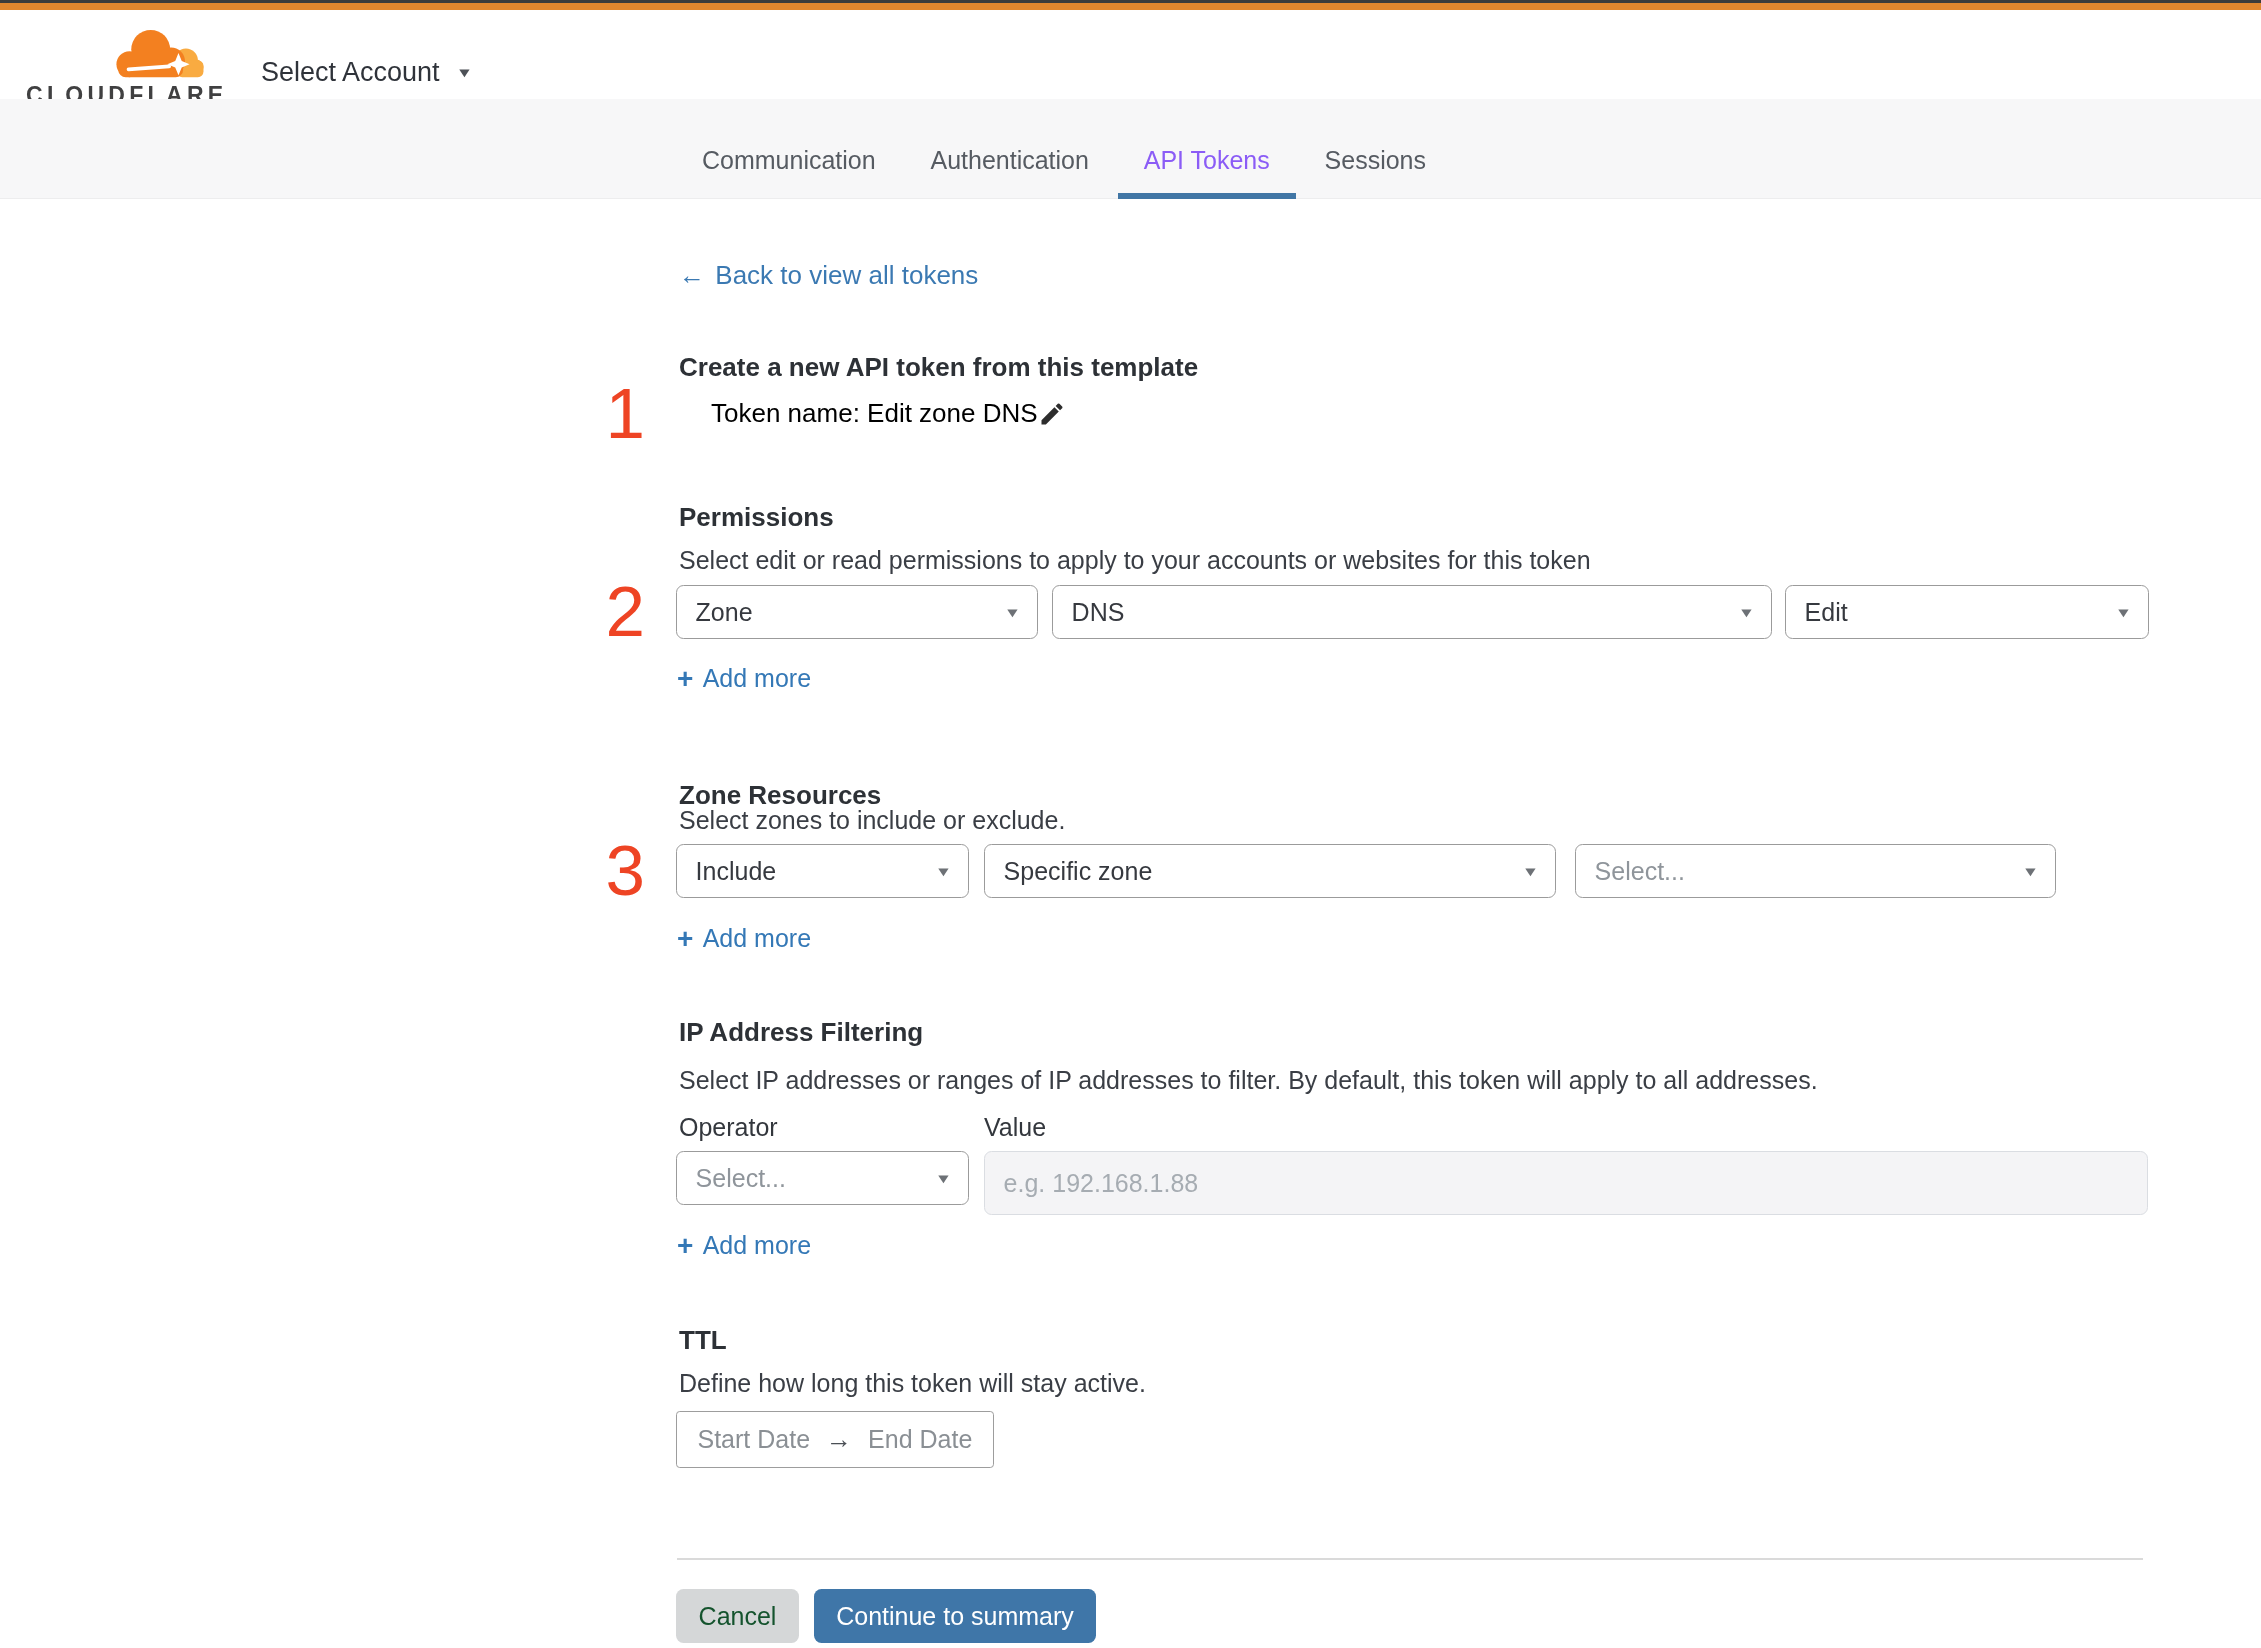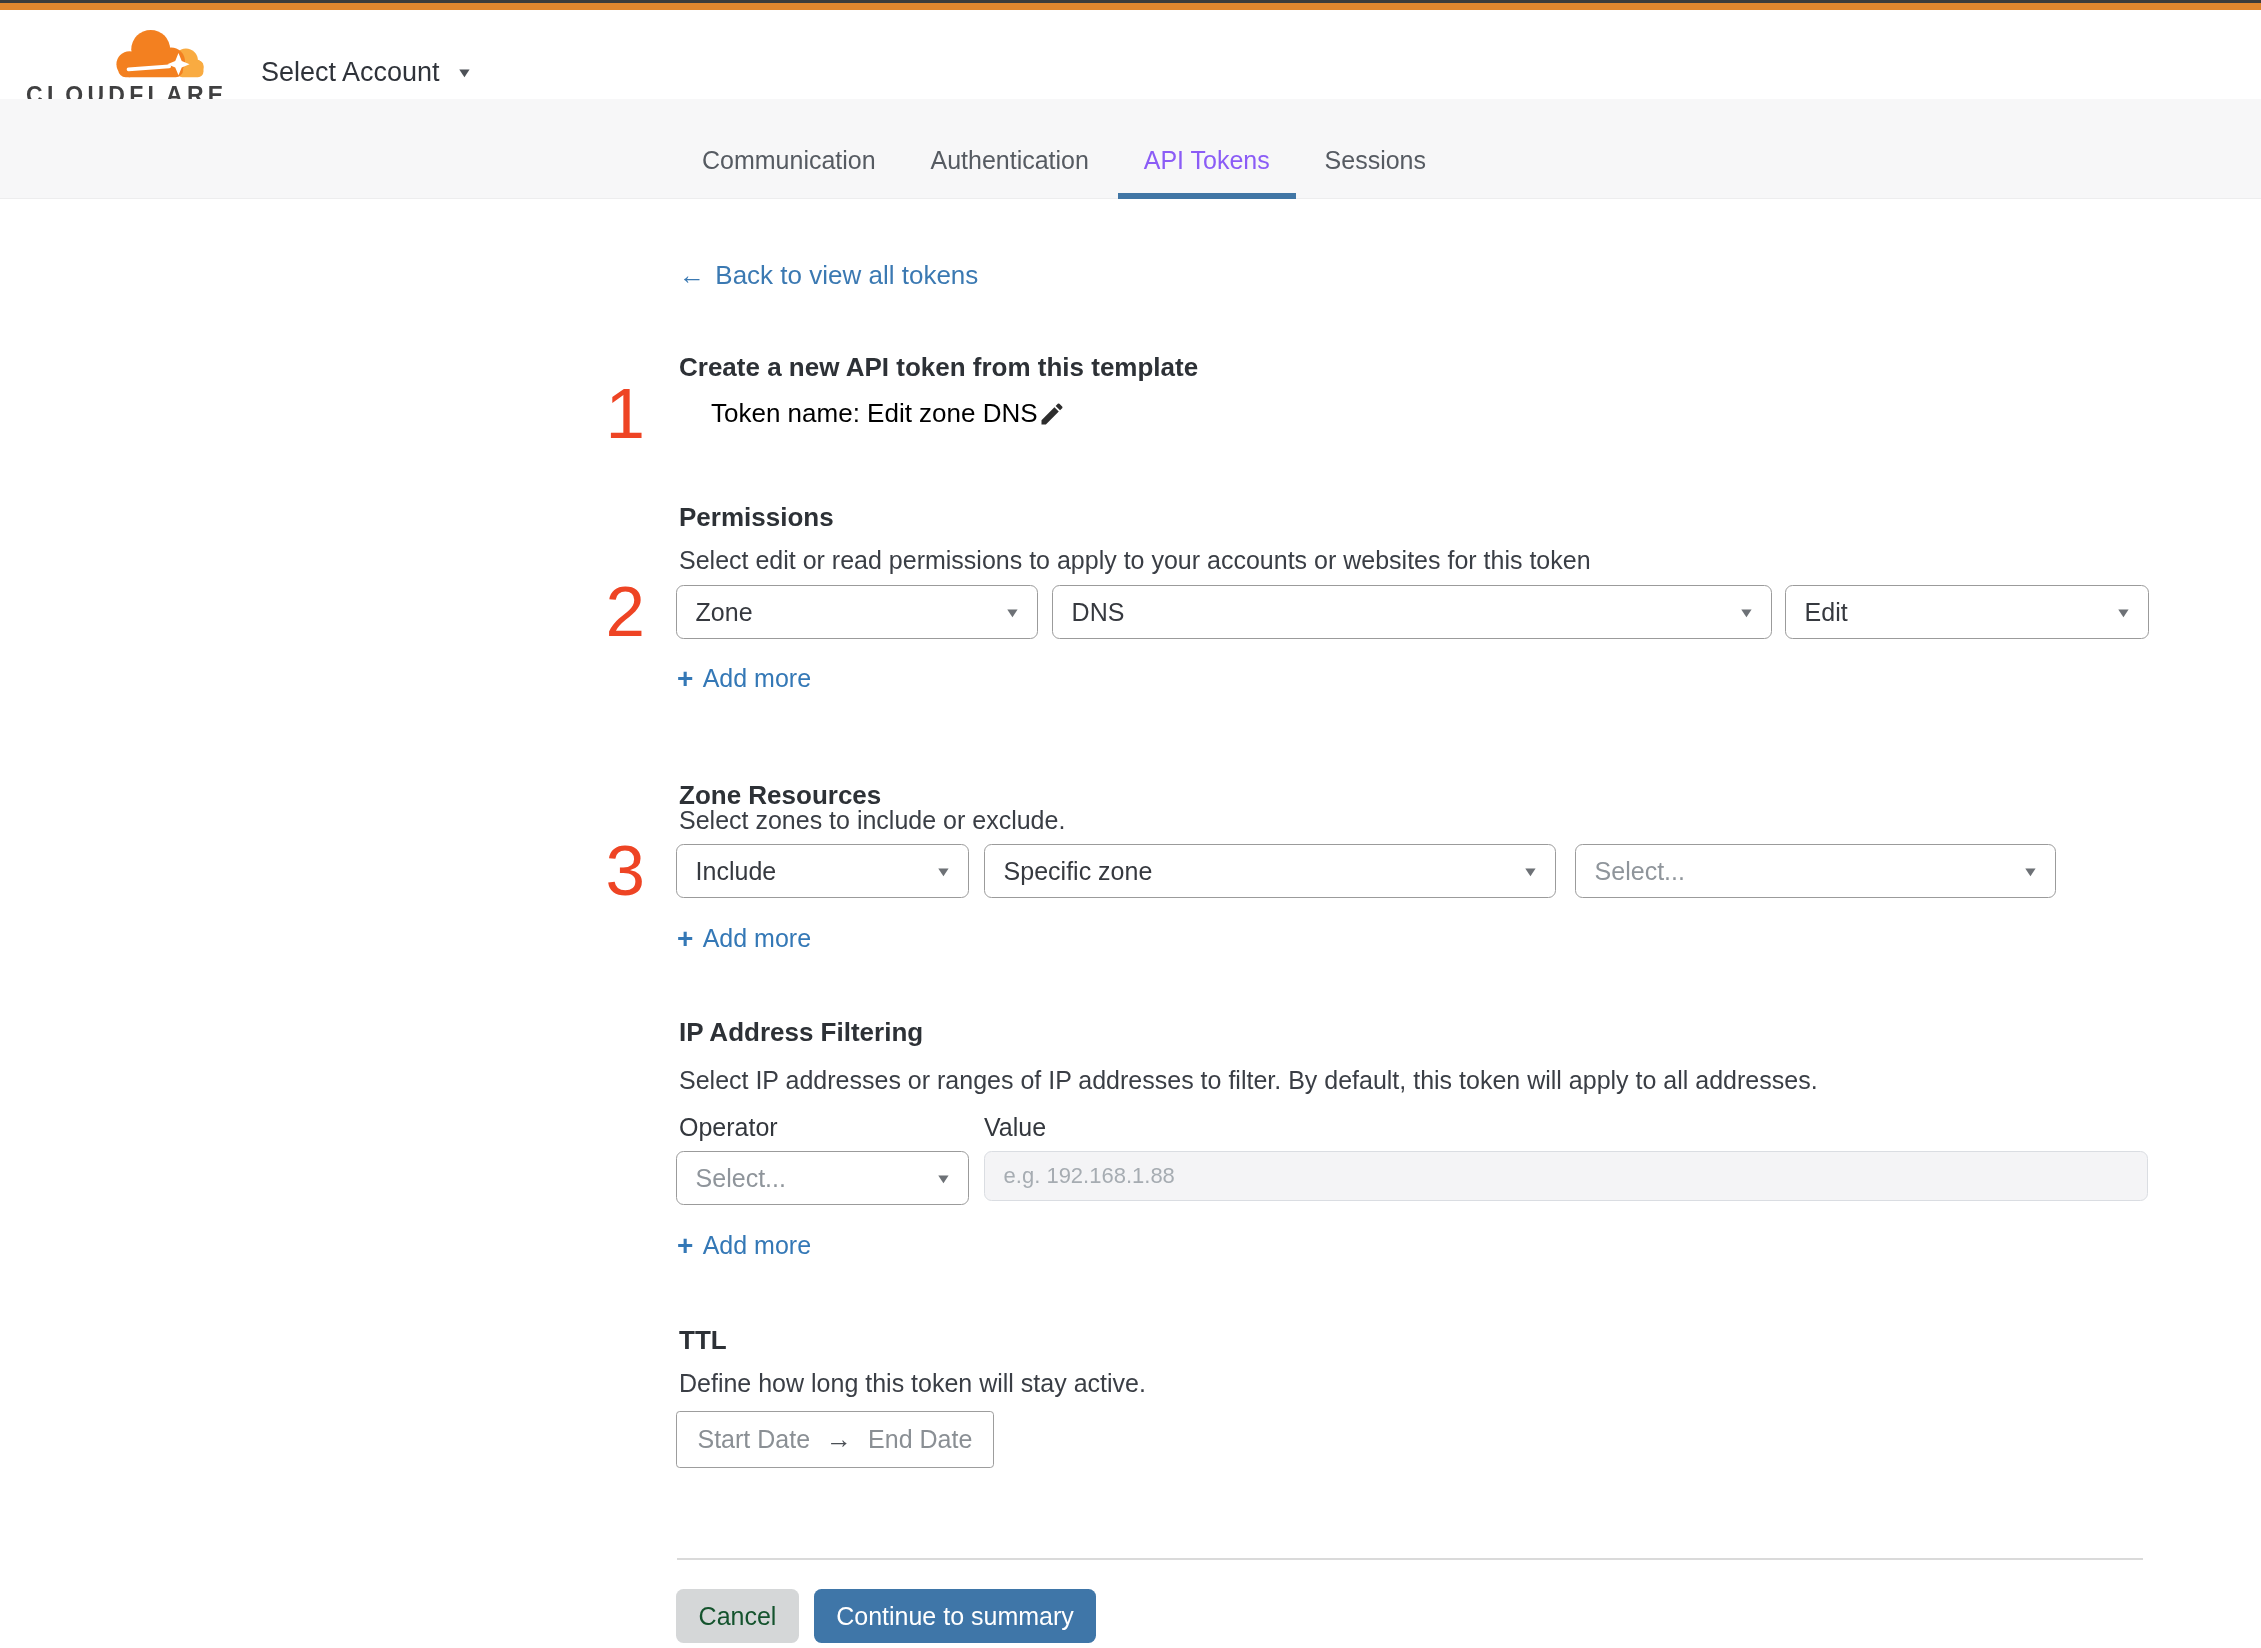--- a/index.html
+++ b/index.html
@@ -54,22 +54,22 @@
   .dd .caret { position: absolute; right: 18.6px; top: 50%; transform: translateY(-50%) scaleX(1.35);
                font-size: 13px; color: #6d7176; }
   .dd .ph { color: #8f959b; }
 
   .add-more { position: absolute; left: 677px; display: flex; align-items: center; gap: 9.3px;
               font-size: 25px; color: #3478b6; cursor: pointer; }
   .add-more .plus { font-size: 28px; font-weight: 700; line-height: 1; }
 
   .field-label { position: absolute; font-size: 25px; color: #33373d; }
 
-  .text-input { position: absolute; height: 50px; background: #f4f4f6; border: 1.9px solid #dadde2; border-radius: 7.5px;
-                padding: 0 18.6px; font-size: 22px; color: #36393f; font-family: inherit; }
+  .text-input { position: absolute; height: 64px; background: #f4f4f6; border: 1.9px solid #dadde2; border-radius: 7.5px;
+                padding: 0 18.6px; font-size: 25px; color: #36393f; font-family: inherit; }
   .text-input::placeholder { color: #a6acb2; }
 
   .ttl-box { position: absolute; left: 676px; top: 1411px; width: 318px; height: 57px; border: 1.9px solid #9d9d9d;
              border-radius: 3.7px; display: flex; align-items: center; padding-left: 20.5px; gap: 16px;
              font-size: 25px; color: #8a8f94; background: #fff; cursor: pointer; }
   .ttl-box .range-arrow { color: #4a4f55; font-size: 26px; }
 
   .divider { position: absolute; left: 677px; top: 1558px; width: 1466px; height: 1.9px; background: #dadada; }
 
   .btn { position: absolute; top: 1589px; height: 54px; border: none; border-radius: 7.5px; font-size: 25px;

